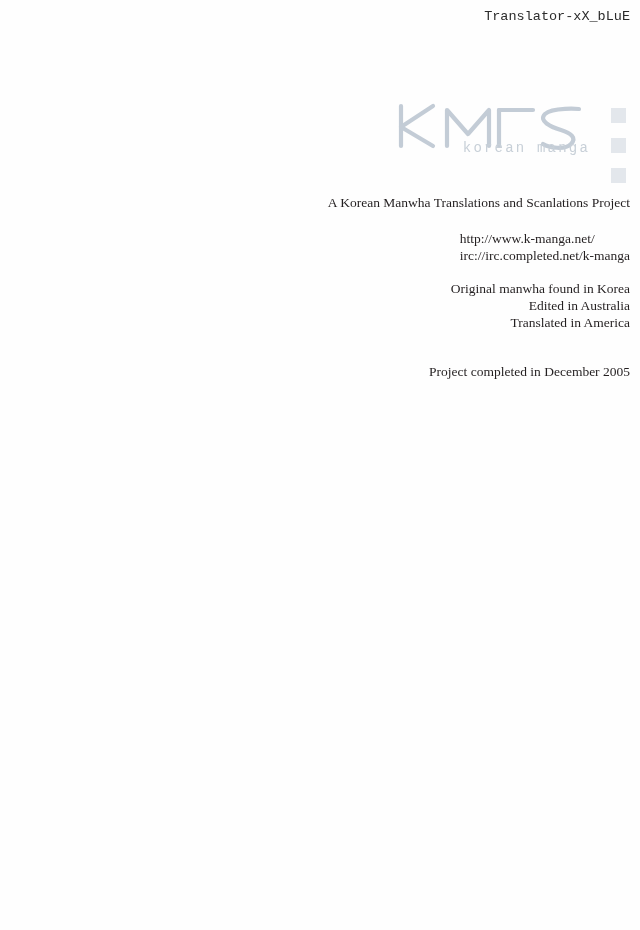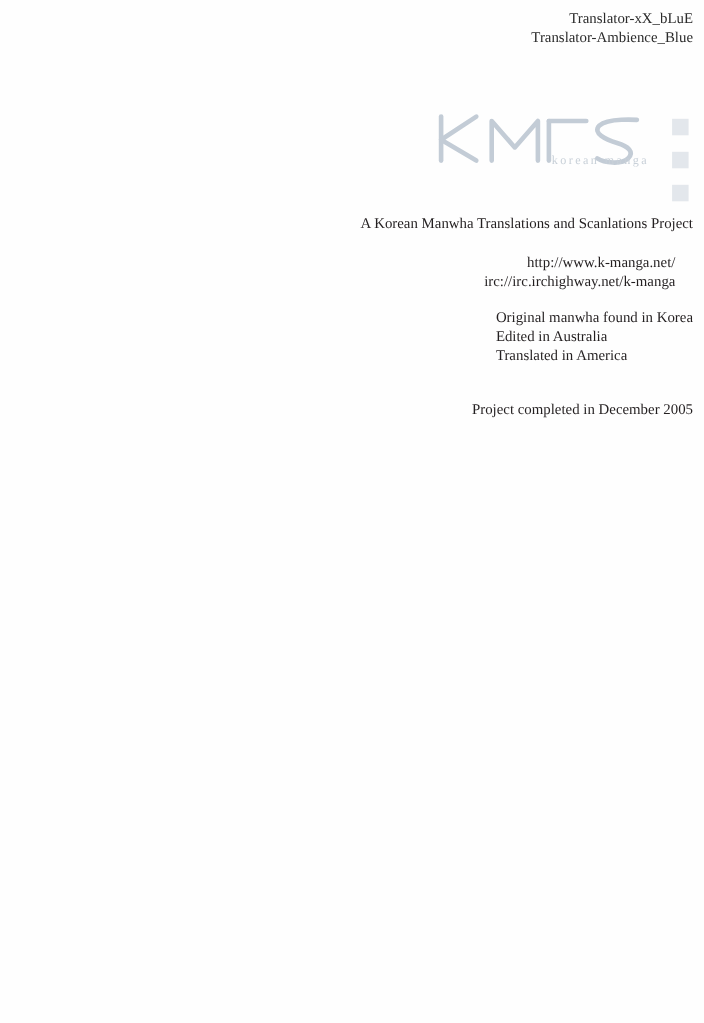--- a/index.html
+++ b/index.html
@@ -24,43 +24,43 @@
 
   .credits-block {
     position: absolute;
     top: 8px;
     right: 10px;
     text-align: right;
     line-height: 17px;
     font-size: 13.5px;
     color: #2b2b2b;
   }
-  .credits-block div { white-space: nowrap; }
+  .credits-block div { white-space: nowrap; font-family: Liberation Mono, monospace; }
 
   
   .logo-wrap {
     position: absolute;
     top: 100px;
     right: 10px;
     width: 260px;
     height: 75px;
   }
   .logo-mark {
     position: absolute;
     right: 37px;
     top: 0px;
     width: 200px;
     height: 56px;
   }
   .logo-sub {
     position: absolute;
     right: 40px;
     top: 40px;
-    font-family: Liberation Serif, serif;
-    font-size: 11px;
+    font-family: Liberation Mono, monospace;
+    font-size: 14px;
     letter-spacing: 2.2px;
     color: #c8d0d8;
     white-space: nowrap;
   }
   .sq {
     position: absolute;
     width: 15px;
     height: 15px;
     background: #e3e7ec;
   }
@@ -73,32 +73,33 @@
     top: 195px;
     right: 10px;
     text-align: center;
     font-size: 13.5px;
     white-space: nowrap;
   }
 
   .links {
     position: absolute;
     top: 230px;
-    right: 26px;
-    text-align: right;
+    right: 10px;
+    text-align: left;
     line-height: 17px;
     font-size: 13.5px;
     margin-left: 22px;
   }
   .links div { white-space: nowrap; }
 
   .locations {
     position: absolute;
     top: 280px;
     right: 10px;
+    text-align: right;
     line-height: 17px;
     font-size: 13.5px;
   }
   .locations div { white-space: nowrap; }
 
   .completed {
     position: absolute;
     top: 364px;
     right: 10px;
     text-align: left;
@@ -106,21 +107,20 @@
     white-space: nowrap;
   }
 </style>
 </head>
 <body>
 
 <div class="page">
 
   <div class="credits-block">
     <div>Translator-xX_bLuE</div>
-    <div>Translator-Ambience_Blue</div>
   </div>
 
   <div class="logo-wrap">
     <svg class="logo-mark" viewBox="0 0 200 56">
       <g fill="none" stroke="#c3ccd6" stroke-width="4.2" stroke-linecap="round" stroke-linejoin="round">
 
         <path d="M8 6 L8 46"></path>
         <path d="M40 6 L8 27 L40 46"></path>
 
         <path d="M54 46 L54 10 L75 34 L96 10 L96 46"></path>
@@ -134,21 +134,21 @@
     <div class="logo-sub">korean manga</div>
     <div class="sq s1"></div>
     <div class="sq s2"></div>
     <div class="sq s3"></div>
   </div>
 
   <div class="tagline">A Korean Manwha Translations and Scanlations Project</div>
 
   <div class="links">
     <div>http://www.k-manga.net/</div>
-    <div>irc://irc.irchighway.net/k-manga</div>
+    <div>irc://irc.completed.net/k-manga</div>
   </div>
 
   <div class="locations">
     <div>Original manwha found in Korea</div>
     <div>Edited in Australia</div>
     <div>Translated in America</div>
   </div>
 
   <div class="completed">Project completed in December 2005</div>
 

